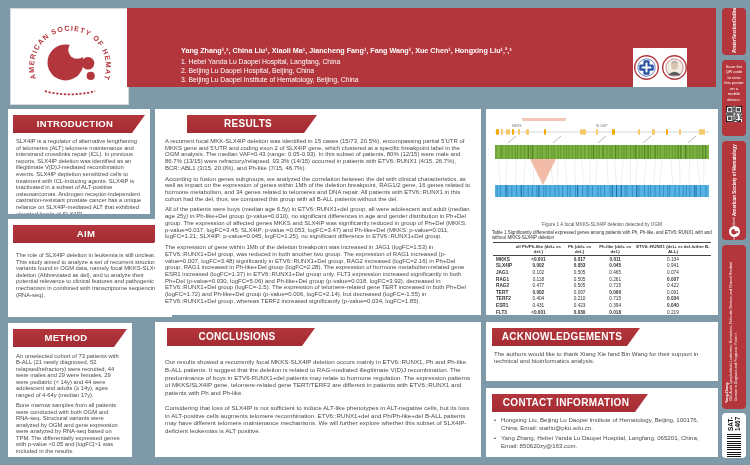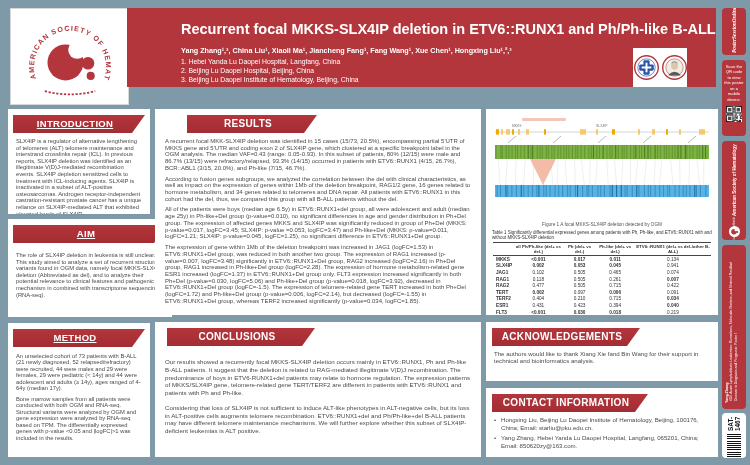--- a/index.html
+++ b/index.html
@@ -3,21 +3,21 @@
 <meta charset="utf-8">
 <style>
   html,body{margin:0;padding:0;}
   .poster{position:relative;width:750px;height:465px;background:var(--bg,#7e9aa9);
           font-family:"Liberation Sans",sans-serif;overflow:hidden;}
   .box{position:absolute;background:#fff;overflow:hidden;}
   .band{background:linear-gradient(var(--red,#b3363c),var(--red-dark,#a32c32));color:#fff;
         font-weight:bold;text-align:center;height:18px;line-height:18px;
         clip-path:polygon(0 0,100% 0,calc(100% - 13px) 100%,0 100%);
         font-size:10px;letter-spacing:.3px;padding-right:8px;}
-  .band.sm{font-size:9.5px;margin:6px 5px 0 5px;text-decoration:underline;}
+  .band.sm{font-size:9.5px;margin:6px 5px 0 5px;}
   .band.md{margin-top:6px;}
   .body-sm{font-size:5.8px;line-height:1.14;color:#4a4a4a;margin:5px 8px;text-align:left;}
   .paras{margin:5px 10px;}
   .paras p{font-size:6px;line-height:1.12;color:#4a4a4a;margin:0 0 4px 0;}
   .paras.cpara p{font-size:6.2px;line-height:1.25;}
   
   .banner{position:absolute;left:127px;top:8px;width:589px;height:79px;background:var(--red,#b3363c);}
   .banner h1{position:absolute;left:54px;top:13px;margin:0;color:#fff;font-size:14.5px;white-space:nowrap;}
   .authors{position:absolute;left:54px;top:38px;color:#fff;font-size:7.2px;font-weight:bold;white-space:nowrap;}
   .affils{position:absolute;left:54px;top:49px;color:#fff;font-size:6.8px;line-height:9px;}
@@ -63,21 +63,20 @@
         <circle cx="45" cy="56" r="20" fill="#b3363c"></circle>
         <circle cx="58" cy="42" r="10" fill="#ffffff"></circle>
         <circle cx="70" cy="57" r="7" fill="#b3363c"></circle>
         <circle cx="73" cy="71" r="4.5" fill="#b3363c"></circle>
       </g>
       <path d="M22 88 Q50 95 78 88" stroke="#b3363c" stroke-width="2" fill="none" stroke-dasharray="2.5,1.8"></path>
     </svg>
   </div>
 
   <header class="banner">
-    <h1>Recurrent focal MKKS-SLX4IP deletion in ETV6::RUNX1 and Ph/Ph-like B-ALL</h1>
     <div class="authors">Yang Zhang¹,³, China Liu¹, Xiaoli Ma¹, Jiancheng Fang¹, Fang Wang¹, Xue Chen¹, Hongxing Liu¹,²,³</div>
     <div class="affils">
 
     <div>1. Hebei Yanda Lu Daopei Hospital, Langfang, China</div>
         <div>2. Beijing Lu Daopei Hospital, Beijing, China</div>
         <div>3. Beijing Lu Daopei Institute of Hematology, Beijing, China</div>
       </div>
     <div class="logos-box">
       <svg width="25" height="25" viewBox="0 0 36 36">
         <circle cx="18" cy="18" r="17" fill="#fff" stroke="#b3363c" stroke-width="2"></circle>
@@ -100,21 +99,21 @@
   <section class="box" style="left:8px;top:109px;width:142px;height:105px;">
     <div class="band sm">INTRODUCTION</div>
     <p class="body-sm">SLX4IP is a regulator of alternative lengthening of telomeres (ALT) telomere maintenance and interstrand crosslinks repair (ICL). In previous reports, SLX4IP deletion was identified as an illegitimate V(D)J-mediated recombination events. SLX4IP depletion sensitized cells to treatment with ICL-inducing agents. SLX4IP is inactivated in a subset of ALT-positive osteosarcomas. Androgen receptor-independent castration-resistant prostate cancer has a unique reliance on SLX4IP-mediated ALT that exhibited elevated levels of SLX4IP.</p>
   </section>
 
   <section class="box" style="left:8px;top:219px;width:164px;height:98px;">
     <div class="band sm">AIM</div>
     <p class="body-sm" style="margin-top:9px;">The role of SLX4IP deletion in leukemia is still unclear. This study aimed to analyze a set of recurrent structural variants found in OGM data, namely focal MKKS-SLX4IP deletion (Abbreviated as del), and to analyze their potential relevance to clinical features and pathogenic mechanism in combined with transcriptome sequencing (RNA-seq).</p>
   </section>
 
-  <section class="box" style="left:8px;top:323px;width:142px;height:134px;">
+  <section class="box" style="left:8px;top:323px;width:124px;height:134px;">
     <div class="band sm">METHOD</div>
     <div class="paras" style="margin:6px 8px;">
 
     <p style="font-size:5.8px;">An unselected cohort of 73 patients with B-ALL (21 newly diagnosed, 52 relapsed/refractory) were recruited, 44 were males and 29 were females, 29 were pediatric (&lt; 14y) and 44 were adolescent and adults (≥ 14y), ages ranged of 4-64y (median 17y).</p>
         <p style="font-size:5.8px;">Bone marrow samples from all patients were conducted with both OGM and RNA-seq. Structural variants were analyzed by OGM and gene expression were analyzed by RNA-seq based on TPM. The differentially expressed genes with p-value &lt;0.05 and |logFC|&gt;1 was included in the results.</p>
       </div>
   </section>
 
   <section class="box" style="left:155px;top:109px;width:326px;height:206px;">
     <div class="band md" style="width:122px;margin-left:32px;">RESULTS</div>

